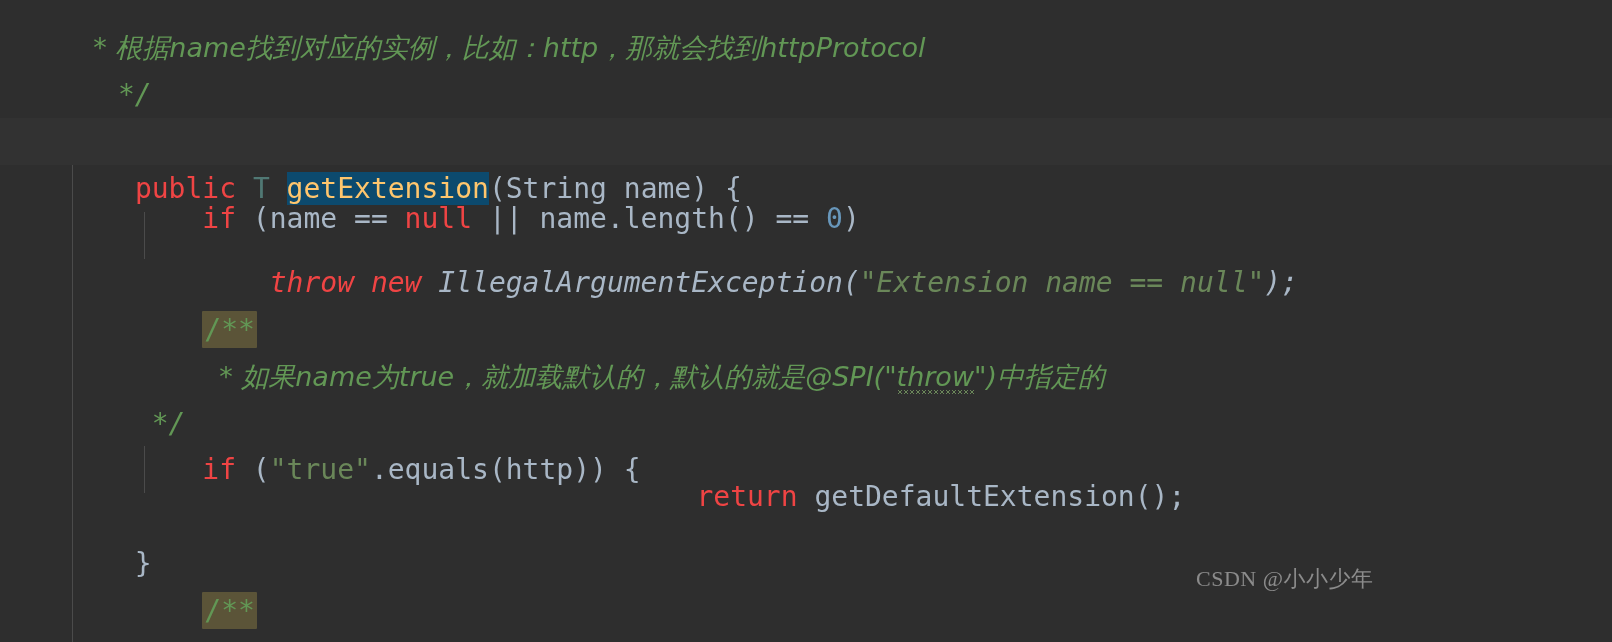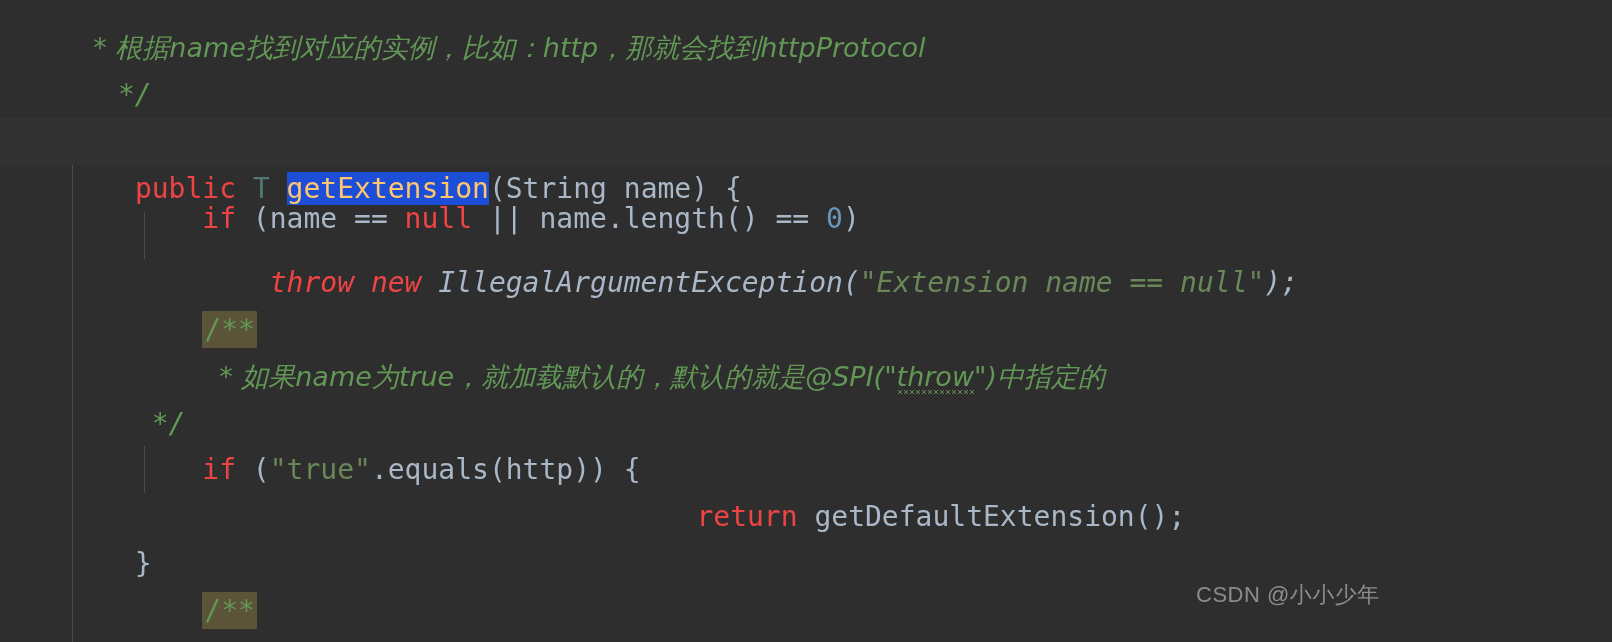--- a/index.html
+++ b/index.html
@@ -53,21 +53,21 @@
   }
 
   
   .kw       { color: #ef4444; }        
   .plain    { color: #a9b7c6; }        
   .type     { color: #507874; }        
   .str      { color: #6a8759; }        
   .num      { color: #6897bb; }        
   .cmt      { color: #629755; font-style: italic; }   
   .cmt-nonital { color: #629755; font-style: normal; }
-  .fnsel    { color: #ffc66d; background: #1d4ed8; }
+  .fnsel    { color: #ffc66d; background: #0c4a6e; }
 
   
   .folded {
     color: #9a9a9a;
     background: #3c3f41;
     border-radius: 2px;
     padding: 2px 4px;
   }
 
   
@@ -100,22 +100,22 @@
   .cn {
     font-family: "DejaVu Sans", "Liberation Sans", sans-serif;
     font-style: italic;
     font-size: 27px;
   }
 
   
   #watermark {
     position: absolute;
     left: 1196px;
-    top: 580px;
-    font-family: Liberation Sans, sans-serif;
+    top: 564px;
+    font-family: Liberation Serif, serif;
     font-size: 22px;
     color: #d8d8d8;
     opacity: 0.55;
     white-space: nowrap;
     pointer-events: none;
     letter-spacing: 0.5px;
   }
 </style>
 </head>
 <body>
@@ -160,21 +160,21 @@
   </div>
 
   <div class="line" style="top:353px;">
     <span class="cmt">     */</span>
   </div>
 
   <div class="line" style="top:399px;">
     <span class="plain" style="visibility:hidden;">&nbsp;&nbsp;&nbsp;&nbsp;&nbsp;&nbsp;&nbsp;&nbsp;</span><span class="kw">if</span><span class="plain"> (</span><span class="str">"true"</span><span class="plain">.equals(http)) {</span>
   </div>
 
-  <div class="line" style="top:446px;text-align:center;">
+  <div class="line" style="top:426px;text-align:center;">
     <span class="plain" style="visibility:hidden;">&nbsp;&nbsp;&nbsp;&nbsp;&nbsp;&nbsp;&nbsp;&nbsp;&nbsp;&nbsp;&nbsp;&nbsp;</span><span class="kw">return</span><span class="plain"> </span><span class="plain">getDefaultExtension</span><span class="plain">();</span>
   </div>
 
   <div class="line" style="top:493px;">
     <span class="plain">    }</span>
   </div>
 
   <div class="line" style="top:540px;">
     <span class="plain" style="visibility:hidden;">&nbsp;&nbsp;&nbsp;&nbsp;&nbsp;&nbsp;&nbsp;&nbsp;</span><span class="cmt-nonital jdoc-hl">/**</span>
   </div>

